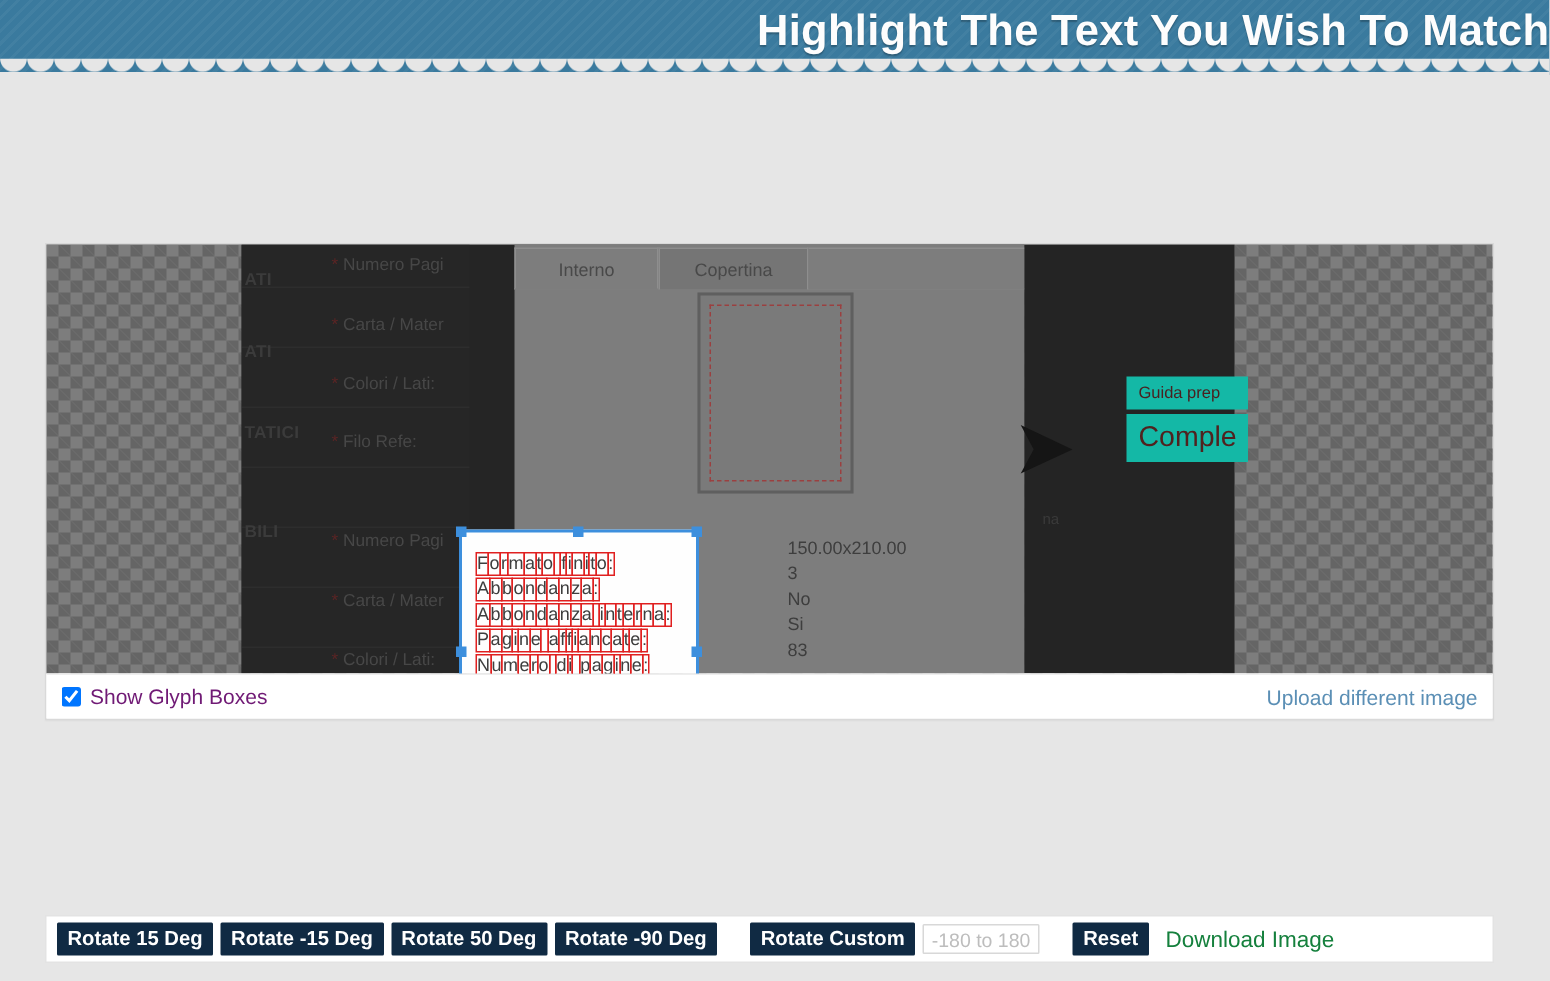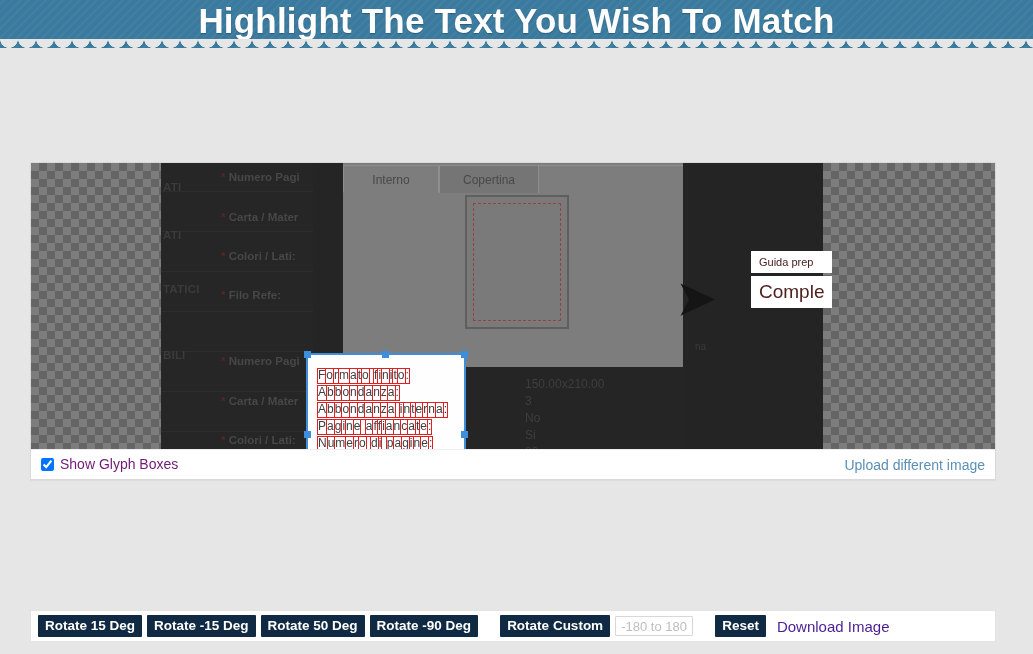--- a/index.html
+++ b/index.html
@@ -24,23 +24,23 @@
         rgba(255,255,255,0.045) 2px,
         rgba(0,0,0,0.0) 2px,
         rgba(0,0,0,0.0) 6px
     );
     overflow: visible;
   }
   .header-title {
     position: absolute;
     left: 0; right: 0; top: 0;
     line-height: 42px;
-    text-align: center;
+    text-align: right;
     color: #fdfdfd;
-    font-size: 35px;
+    font-size: 29px;
     font-weight: bold;
     font-family: "Liberation Sans Narrow", "Liberation Sans", sans-serif;
     letter-spacing: 0.2px;
     text-shadow: 0 1px 1px rgba(0,0,0,0.25);
     white-space: nowrap;
   }
   
   .scallop {
     position: absolute;
     left: 0; bottom: -1px;
@@ -116,35 +116,35 @@
     color: #3b3b3b;
     font-size: 11.5px;
     font-weight: bold;
     letter-spacing: 0.2px;
     white-space: nowrap;
   }
   .ghost-field {
     position: absolute;
     color: #474747;
     font-size: 11.5px;
-    font-weight: bold;
+    font-weight: normal;
     white-space: nowrap;
   }
   .ghost-field .req { color: #5b2525; }
   .row-sep {
     position: absolute;
     left: 0; width: 152px; height: 1px;
     background: rgba(255,255,255,0.035);
   }
 
   
   .center-pane {
     position: absolute;
     left: 182px; top: 0;
-    width: 360px; height: 204px;
+    width: 360px; height: 316px;
     background: #7d7d7d;
   }
   .tabs {
     position: absolute;
     left: 0; top: 0;
     width: 360px; height: 30px;
     border-bottom: 1px solid #8e8e8e;
   }
   .tab {
     position: absolute;
@@ -167,21 +167,21 @@
     background: #7a7a7a;
     border: 2px solid #5f5f5f;
   }
   .preview-page .bleed {
     position: absolute;
     left: 6px; top: 6px; right: 6px; bottom: 6px;
     border: 1px dashed #9b4040;
   }
 
   .spec-list { position: absolute; left: 8px; top: 194px; }
-  .spec-val-col { position: absolute; left: 174px; top: 0; width: 160px; margin-top: 19px; }
+  .spec-val-col { position: absolute; left: 174px; top: 0; width: 160px; }
   .spec-line {
     height: 17px; line-height: 17px;
     font-size: 12px; color: #3e3e3e;
     white-space: nowrap;
   }
   .spec-line.gap { height: 16px; }
 
   
   .glyphrow {
     position: relative;
@@ -199,21 +199,21 @@
     vertical-align: top;
     position: relative;
     top: 1px;
   }
 
   
   .cta { position: absolute; }
   .cta .btn {
     font-size: 11px;
     color: #4a2020;
-    background: #ffffff;
+    background: #14b8a6;
     padding: 5px 8px;
     white-space: nowrap;
     overflow: hidden;
   }
   .cta .btn.big { font-size: 19px; margin-top: 3px; color: #50221f; }
   .logo-mark {
     position: absolute;
     color: #151515;
     font-size: 46px;
     line-height: 46px;
@@ -313,21 +313,21 @@
     background: #fff;
     font-size: 13px;
     font-family: "Liberation Sans Narrow", "Liberation Sans", sans-serif;
     color: #333;
     padding: 0 5px;
     border-radius: 1px;
   }
   .tb-input::placeholder { color: #bdbdbd; }
   .tb-link {
     font-size: 15px;
-    color: #4c1d95;
+    color: #15803d;
     text-decoration: none;
     margin-left: 6px;
     white-space: nowrap;
   }
 </style>
 </head>
 <body>
 
 <div class="header">
   <div class="header-title">Highlight The Text You Wish To Match</div>

